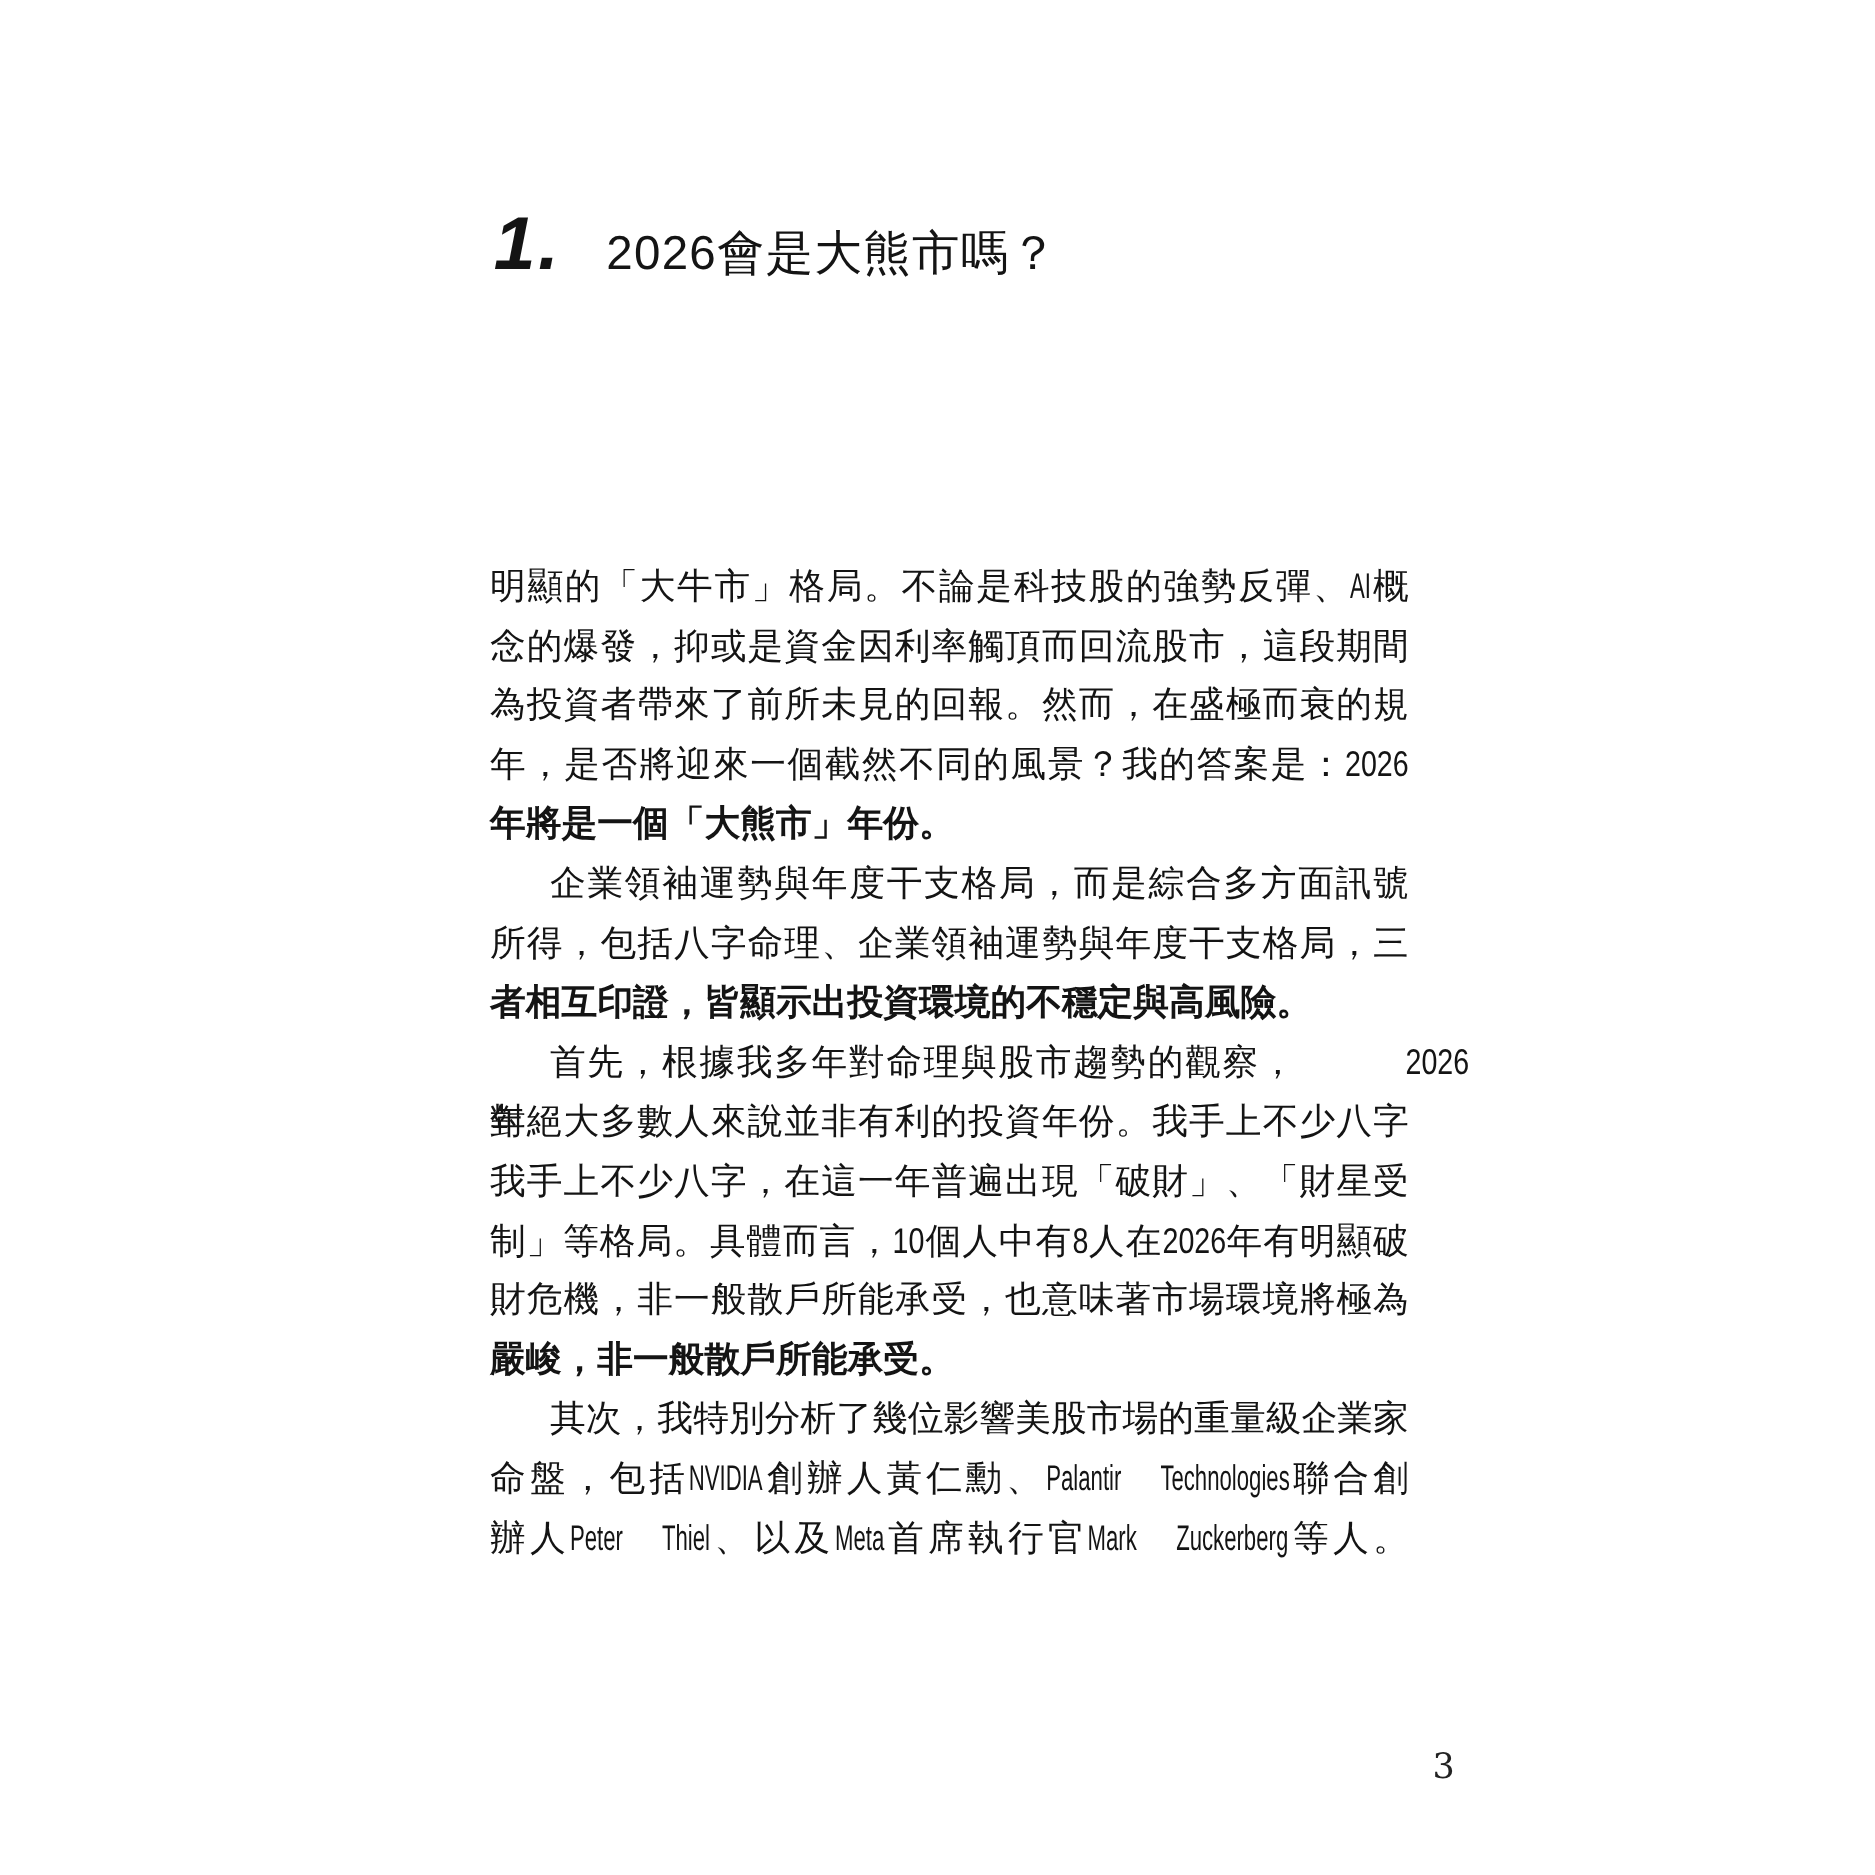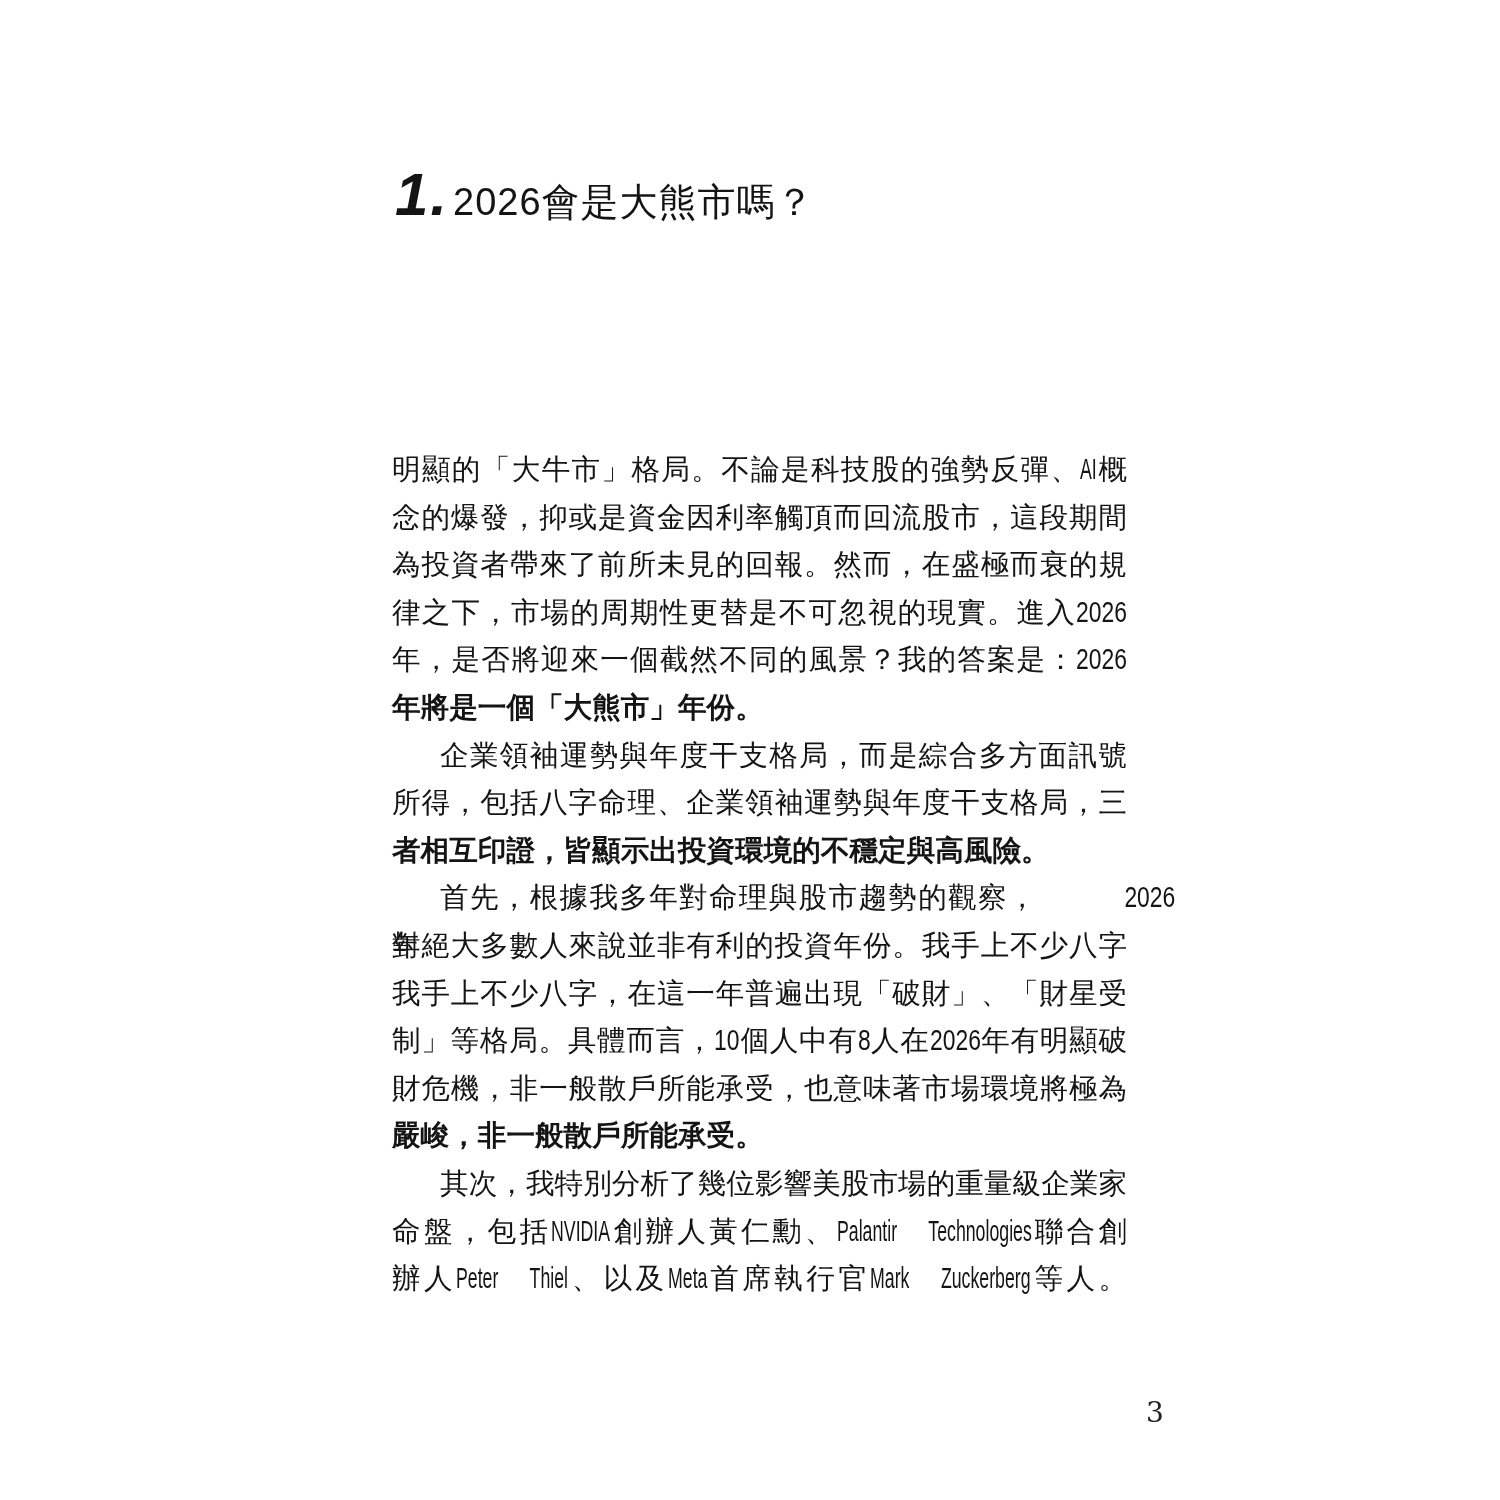--- a/index.html
+++ b/index.html
@@ -18,21 +18,21 @@
     font-style: italic;
     font-weight: 700;
     font-size: 60px;
     letter-spacing: 2px;
     vertical-align: baseline;
   }
   .h-title {
     font-size: 38px;
     font-weight: 500;
     letter-spacing: 1px;
-    margin-left: 4px;
+    margin-left: 36px;
     vertical-align: baseline;
   }
   .body-text {
     position: absolute;
     left: 392px;
     top: 446px;
     width: 735px;
   }
   .bodyline {
     font-size: 28.6px;
@@ -66,21 +66,20 @@
 <div class="page">
 
   <div class="heading">
     <span class="h-num">1.</span><span class="h-title">2026會是大熊市嗎？</span>
   </div>
 
   <div class="body-text">
       <div class="bodyline">明顯的「大牛市」格局。不論是科技股的強勢反彈、<span class="lbox" style="width: 16.7594px;"><span class="linner" style="transform: scaleX(0.62);">AI</span></span>概</div>
       <div class="bodyline">念的爆發，抑或是資金因利率觸頂而回流股市，這段期間</div>
       <div class="bodyline">為投資者帶來了前所未見的回報。然而，在盛極而衰的規</div>
-      <div class="bodyline">律之下，市場的周期性更替是不可忽視的現實。進入<span class="lbox" style="width: 50.9px;"><span class="linner" style="transform: scaleX(0.8);">2026</span></span></div>
       <div class="bodyline">年，是否將迎來一個截然不同的風景？我的答案是：<span class="lbox" style="width: 50.9px;"><span class="linner" style="transform: scaleX(0.8);">2026</span></span></div>
       <div class="bodyline lastline">年將是一個「大熊市」年份。</div>
       <div class="bodyline indent">企業領袖運勢與年度干支格局，而是綜合多方面訊號</div>
       <div class="bodyline">所得，包括八字命理、企業領袖運勢與年度干支格局，三</div>
       <div class="bodyline lastline">者相互印證，皆顯示出投資環境的不穩定與高風險。</div>
       <div class="bodyline indent">首先，根據我多年對命理與股市趨勢的觀察，<span class="lbox" style="width: 89.3px;"><span class="linner" style="transform: scaleX(0.8);">2026</span></span>年</div>
       <div class="bodyline">對絕大多數人來說並非有利的投資年份。我手上不少八字</div>
       <div class="bodyline">我手上不少八字，在這一年普遍出現「破財」、「財星受</div>
       <div class="bodyline">制」等格局。具體而言，<span class="lbox" style="width: 25.45px;"><span class="linner" style="transform: scaleX(0.8);">10</span></span>個人中有<span class="lbox" style="width: 12.725px;"><span class="linner" style="transform: scaleX(0.8);">8</span></span>人在<span class="lbox" style="width: 50.9px;"><span class="linner" style="transform: scaleX(0.8);">2026</span></span>年有明顯破</div>
       <div class="bodyline">財危機，非一般散戶所能承受，也意味著市場環境將極為</div>

